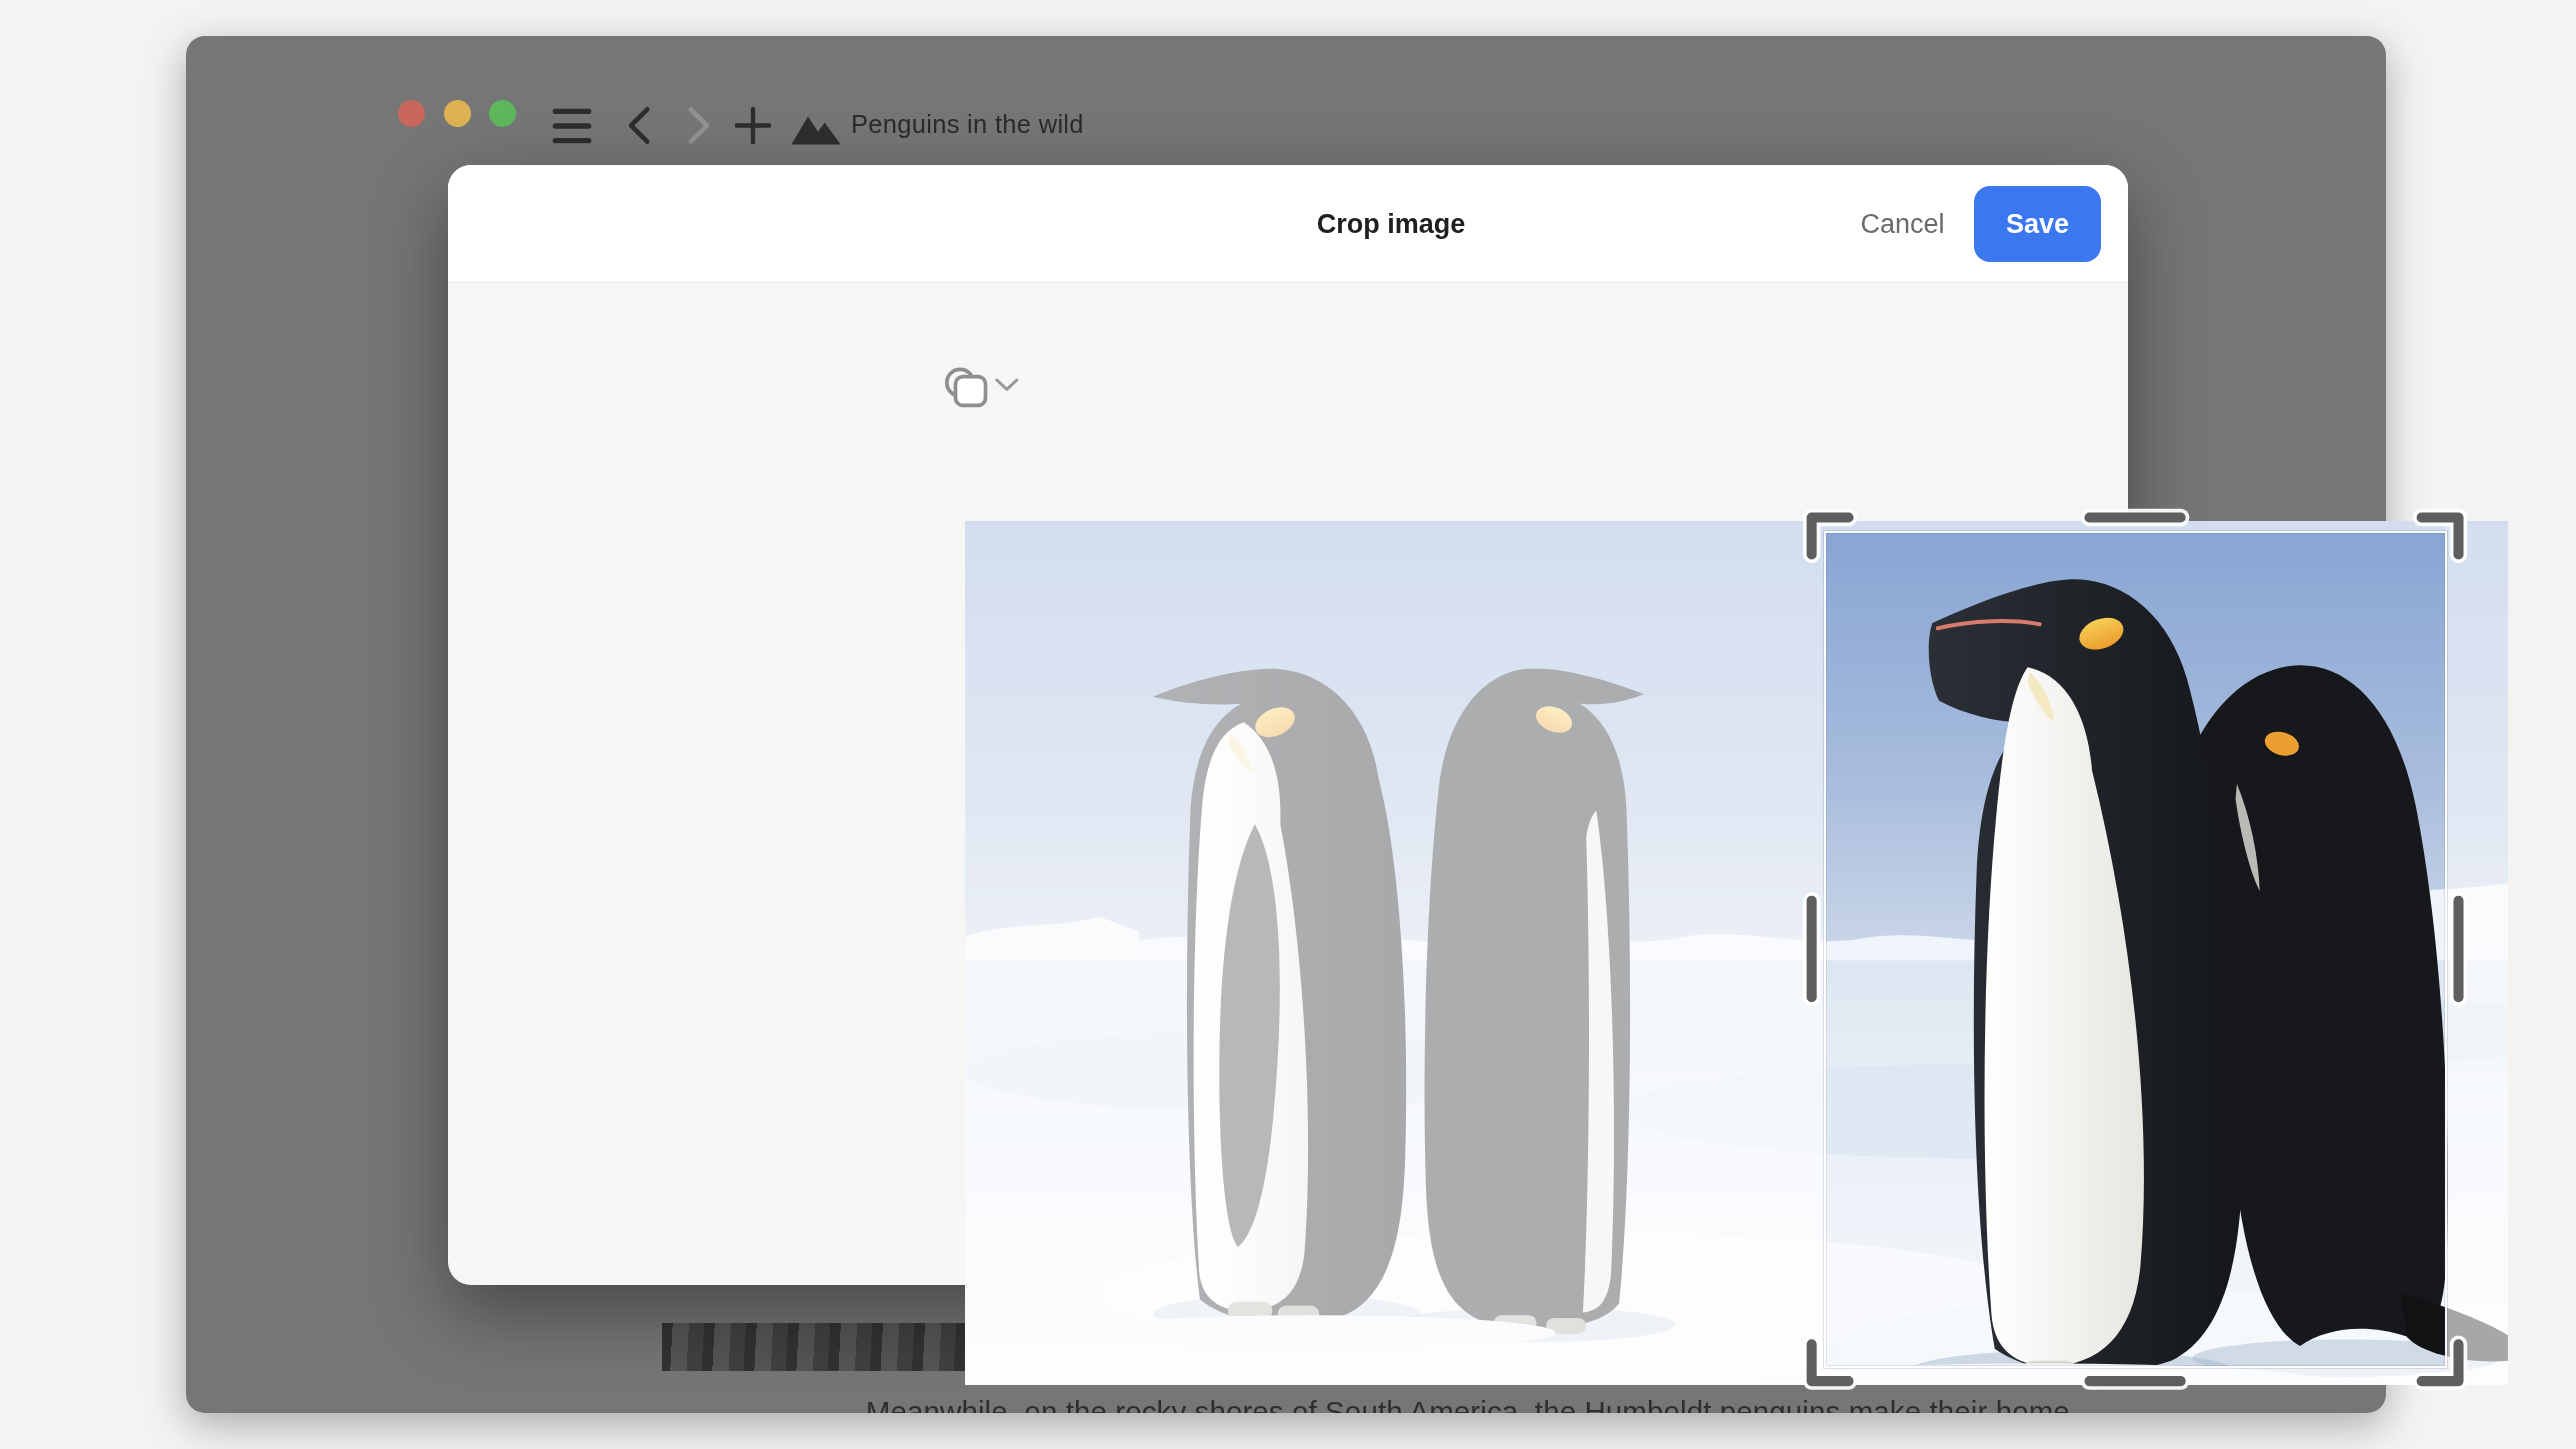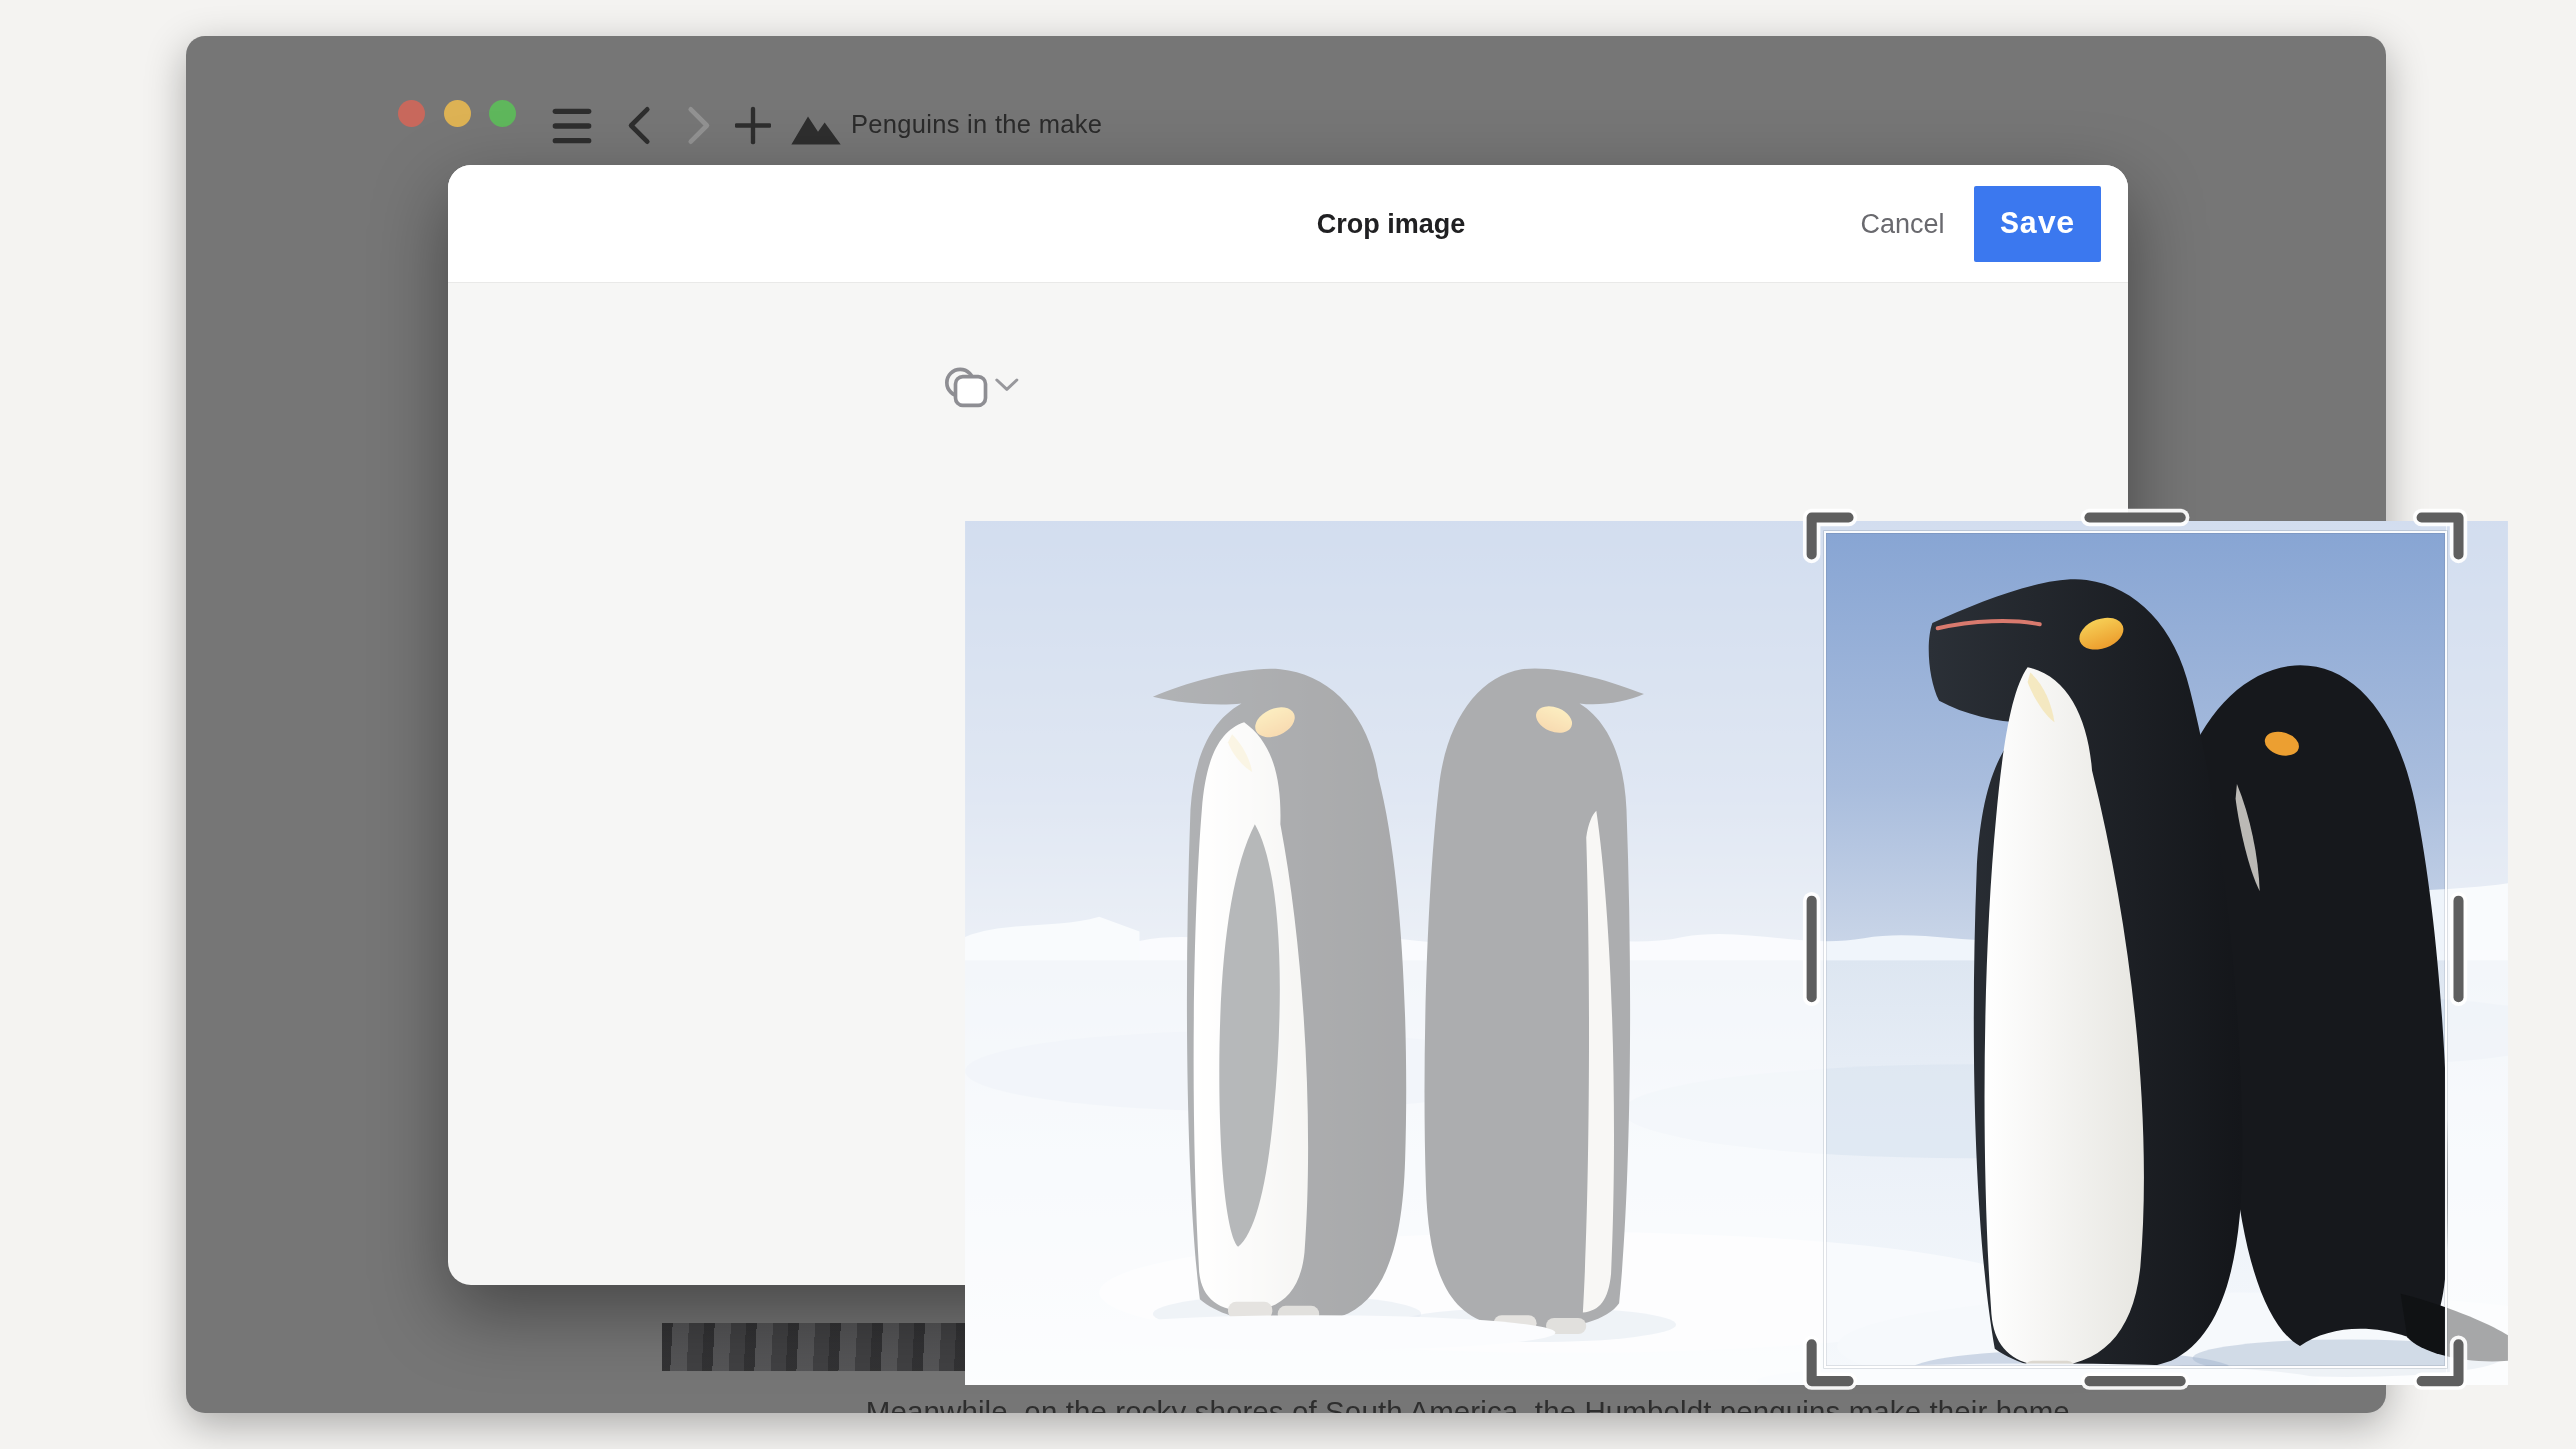--- a/index.html
+++ b/index.html
@@ -53,24 +53,24 @@
   .modal-title{
     left:0;top:0;width:1886px;height:118px;display:flex;
     align-items:center;justify-content:center;
     font-size:27px;font-weight:600;color:#202022;
   }
   .header-right{
     right:27px;top:0;height:118px;display:flex;align-items:center;gap:29.5px;
   }
   .cancel-btn{font-size:27px;color:#69696e;cursor:default;}
   .save-btn{
-    width:127px;height:76px;border-radius:2px;border:none;
+    width:127px;height:76px;border-radius:16px;border:none;
     display:flex;align-items:center;justify-content:center;
-    font-size:31px;font-weight:600;color:#ffffff;
-    font-family:Liberation Mono, monospace;
+    font-size:27px;font-weight:600;color:#ffffff;
+    font-family:Liberation Sans, sans-serif;
   }
 
   
   .stage{left:517px;top:356px;width:1543px;height:864px;background:#dfe6ef;border-radius:2.7px;}
   .scene{left:0;top:0;}
   .dim{background:rgba(255,255,255,0.63);}
   .dim-left  {left:0;    top:0;     width:859px;height:864px;}
   .dim-top   {left:859px;top:0;    width:623px; height:10px;}
   .dim-right {left:1481px;top:0;    width:62px;  height:864px;}
   .dim-bottom{left:859px;top:847px;width:623px;height:17.4px;}
@@ -106,21 +106,21 @@
 
   <svg class="abs tb-icon" style="left:549px;" width="36" height="39" viewBox="0 0 54 58">
     <line x1="27" y1="4" x2="27" y2="54" stroke="#2e2e2e" stroke-width="6.5" stroke-linecap="round"></line>
     <line x1="2" y1="29" x2="52" y2="29" stroke="#2e2e2e" stroke-width="6.5" stroke-linecap="round"></line>
   </svg>
 
   <svg class="abs" style="left:604px;top:75px;" width="52" height="35" viewBox="0 0 78 52">
     <path d="M2,50 L27,8 L42,31 L52,17 L76,50 Z" fill="#2e2e2e"></path>
   </svg>
 
-  <div class="abs doc-title">Penguins in the make</div>
+  <div class="abs doc-title">Penguins in the wild</div>
 
   <div class="abs doc-image-strip"></div>
 
   <div class="abs doc-caption">Meanwhile, on the rocky shores of South America, the Humboldt penguins make their home.</div>
 </div>
 
 <div class="abs modal">
 
   <div class="abs modal-header"></div>
   <div class="abs modal-title">Crop image</div>

